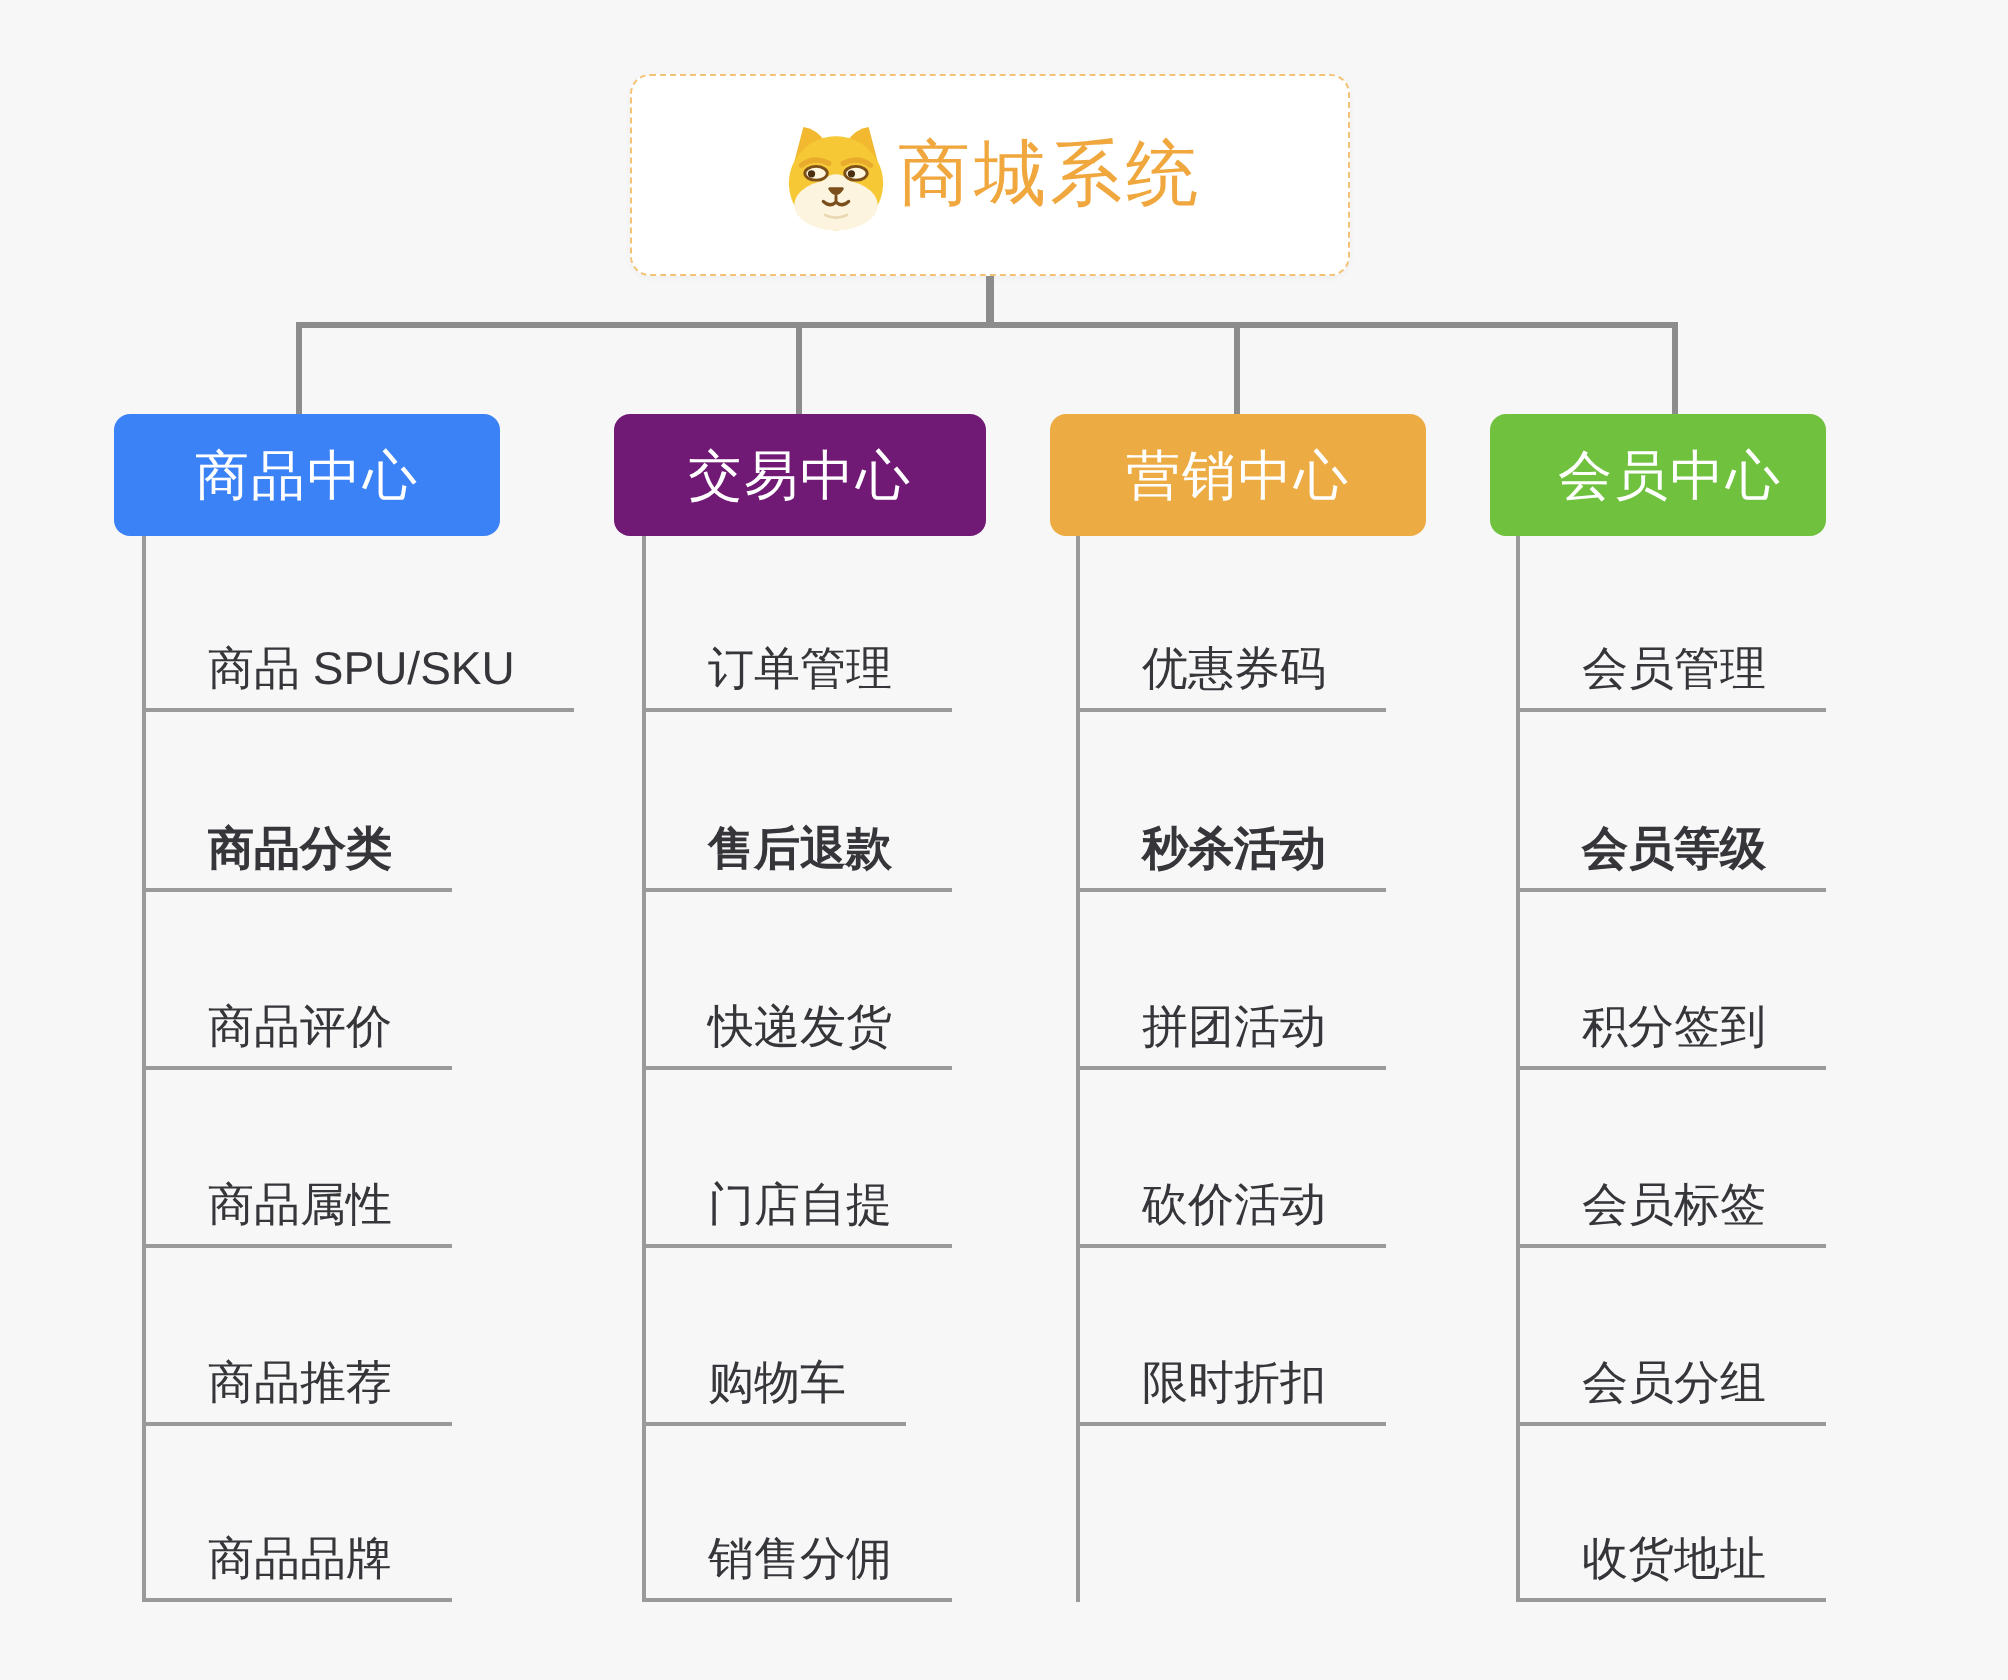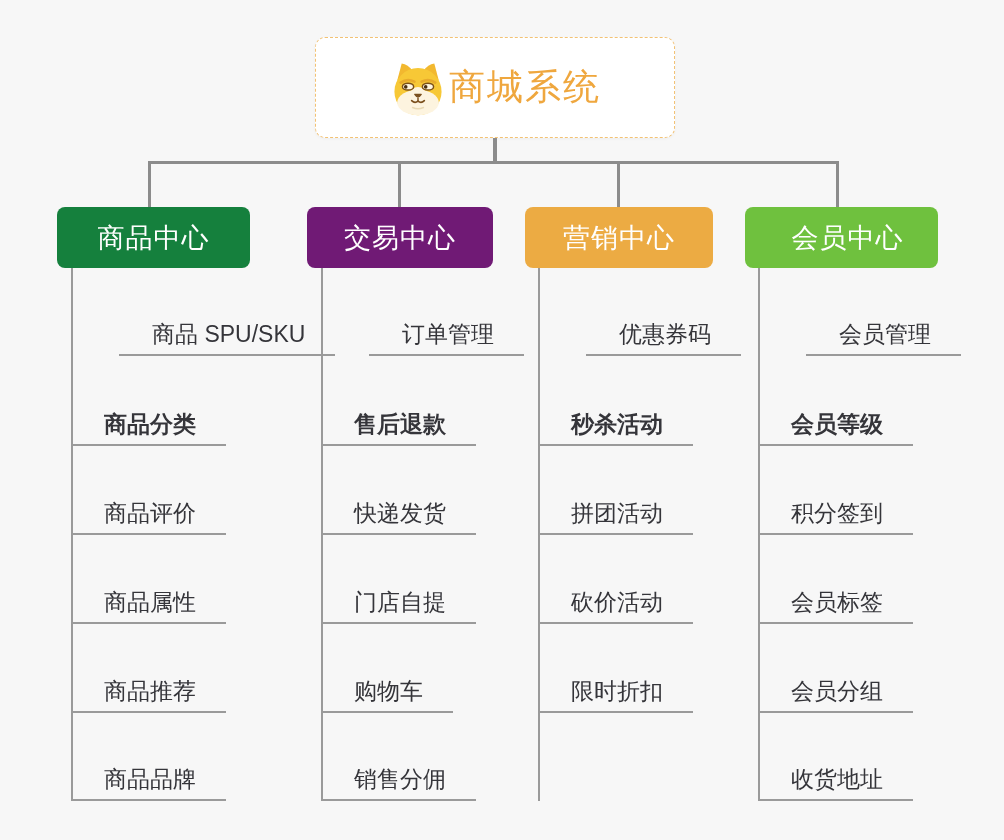--- a/index.html
+++ b/index.html
@@ -37,41 +37,41 @@
   
   .branch{
     position:absolute;top:207px;height:61px;border-radius:8px;
     display:flex;align-items:center;justify-content:center;
     color:#ffffff;font-size:27px;letter-spacing:1px;white-space:nowrap;
     box-sizing:border-box;
   }
   .branch.b0{left:57px;width:193px;}
   .branch.b1{left:307px;width:186px;}
   .branch.b2{left:525px;width:188px;}
-  .branch.b3{left:745px;width:193px;padding-left:12px;}
+  .branch.b3{left:745px;width:168px;padding-left:12px;}
 
   
   .tree-line{position:absolute;top:268px;height:533px;width:2px;background:#9a9a9a;}
   .tree-line.c0{left:71px;}
   .tree-line.c1{left:321px;}
   .tree-line.c2{left:538px;}
   .tree-line.c3{left:758px;}
 
   
   .sub{
     position:absolute;
     font-size:23px;color:#35353a;line-height:30px;white-space:nowrap;
     padding:0 30px 5px 33px;
     border-bottom:2px solid #9a9a9a;
   }
   .sub.c0{left:71px;}
   .sub.c1{left:321px;}
   .sub.c2{left:538px;}
   .sub.c3{left:758px;}
-  .sub.r0{top:319px;margin-left:48px;}
+  .sub.r0{top:319px;}
   .sub.r1{top:409px;font-weight:bold;}
   .sub.r2{top:498px;}
   .sub.r3{top:587px;}
   .sub.r4{top:676px;}
   .sub.r5{top:764px;}
 </style>
 </head>
 <body>
 
 <div class="canvas">
@@ -106,21 +106,21 @@
     <span class="title">商城系统</span>
   </div>
 
   <div class="line root-stub"></div>
   <div class="line h-bar"></div>
   <div class="line drop d0"></div>
   <div class="line drop d1"></div>
   <div class="line drop d2"></div>
   <div class="line drop d3"></div>
 
-  <div class="branch b0" style="background-color: #15803d;">
+  <div class="branch b0" style="background-color: #3b82f6;">
     <span>商品中心</span>
   </div>
   <div class="branch b1" style="background-color: #701a75;">
     <span>交易中心</span>
   </div>
   <div class="branch b2" style="background-color: rgb(236, 171, 67);">
     <span>营销中心</span>
   </div>
   <div class="branch b3" style="background-color: rgb(111, 193, 62);">
     <span>会员中心</span>

